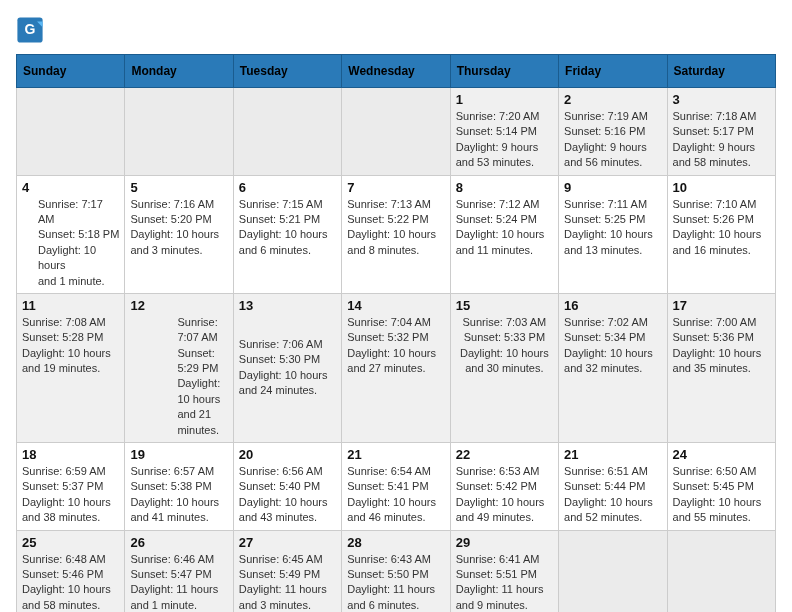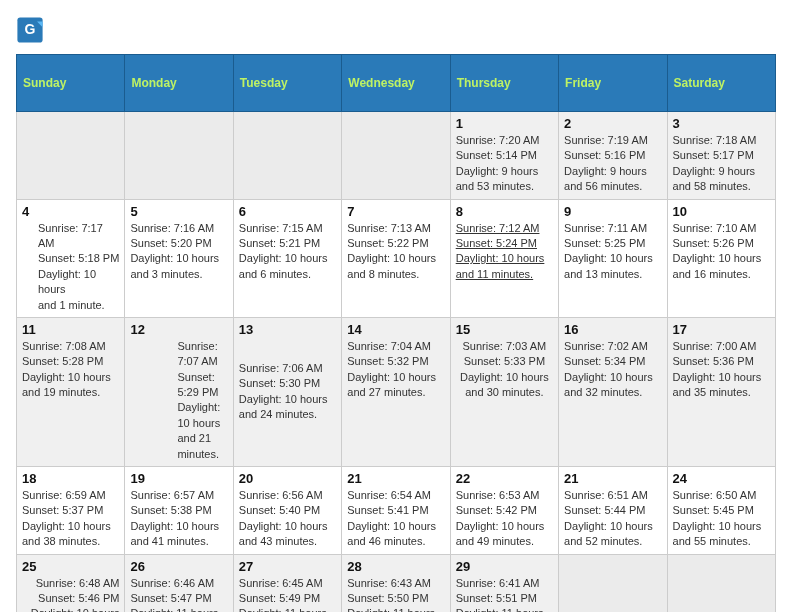--- a/index.html
+++ b/index.html
@@ -37,24 +37,24 @@
       font-size: 16px;
       color: #444;
     }
     .calendar {
       width: 100%;
       border-collapse: collapse;
       border: 1px solid #ccc;
     }
     .calendar th {
       background: #2a7ab8;
-      color: #bef264;
+      color: #000000;
       font-size: 12px;
       font-weight: bold;
-      padding: 21px 6px;
+      padding: 9px 6px;
       text-align: left;
       border: 1px solid #1a5c8f;
     }
     .calendar td {
       vertical-align: top;
       padding: 4px 5px;
       border: 1px solid #ccc;
       font-size: 10px;
       color: #333;
       width: calc(100% / 7);
@@ -169,21 +169,21 @@
         </td>
         <td>
           <div class="day-number">7</div>
           <div class="day-info" style="white-space: pre-line;">Sunrise: 7:13 AM
 Sunset: 5:22 PM
 Daylight: 10 hours
 and 8 minutes.</div>
         </td>
         <td>
           <div class="day-number">8</div>
-          <div class="day-info" style="white-space: pre-line; text-decoration: underline;">Sunrise: 7:12 AM
+          <div class="day-info" style="white-space: pre-line;">Sunrise: 7:12 AM
 Sunset: 5:24 PM
 Daylight: 10 hours
 and 11 minutes.</div>
         </td>
         <td>
           <div class="day-number">9</div>
           <div class="day-info" style="white-space: pre-line;">Sunrise: 7:11 AM
 Sunset: 5:25 PM
 Daylight: 10 hours
 and 13 minutes.</div>
@@ -294,21 +294,21 @@
           <div class="day-number">24</div>
           <div class="day-info" style="white-space: pre-line;">Sunrise: 6:50 AM
 Sunset: 5:45 PM
 Daylight: 10 hours
 and 55 minutes.</div>
         </td>
       </tr>
       <tr class="row-alt">
         <td>
           <div class="day-number">25</div>
-          <div class="day-info" style="white-space: pre-line; text-align: right;">Sunrise: 6:48 AM
+          <div class="day-info" style="white-space: pre-line;">Sunrise: 6:48 AM
 Sunset: 5:46 PM
 Daylight: 10 hours
 and 58 minutes.</div>
         </td>
         <td>
           <div class="day-number">26</div>
           <div class="day-info" style="white-space: pre-line;">Sunrise: 6:46 AM
 Sunset: 5:47 PM
 Daylight: 11 hours
 and 1 minute.</div>

